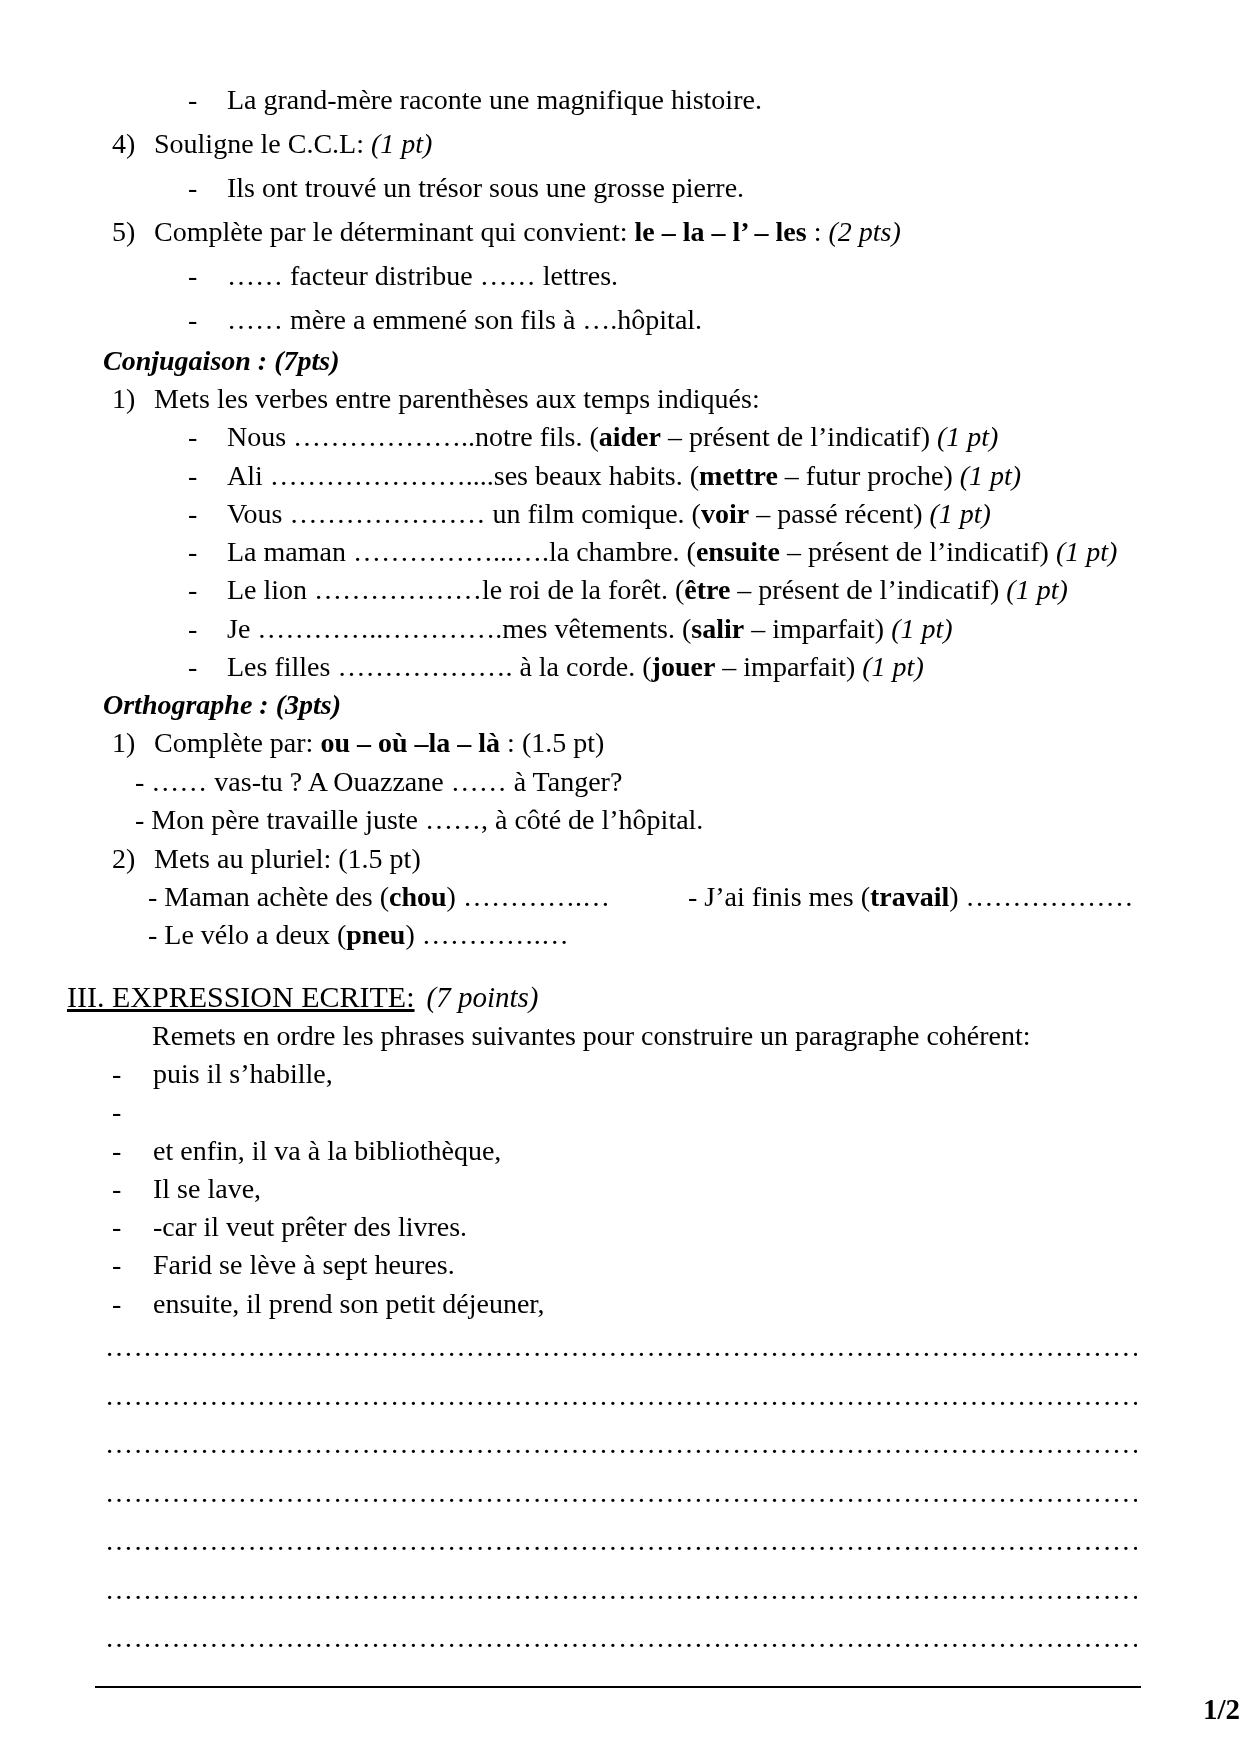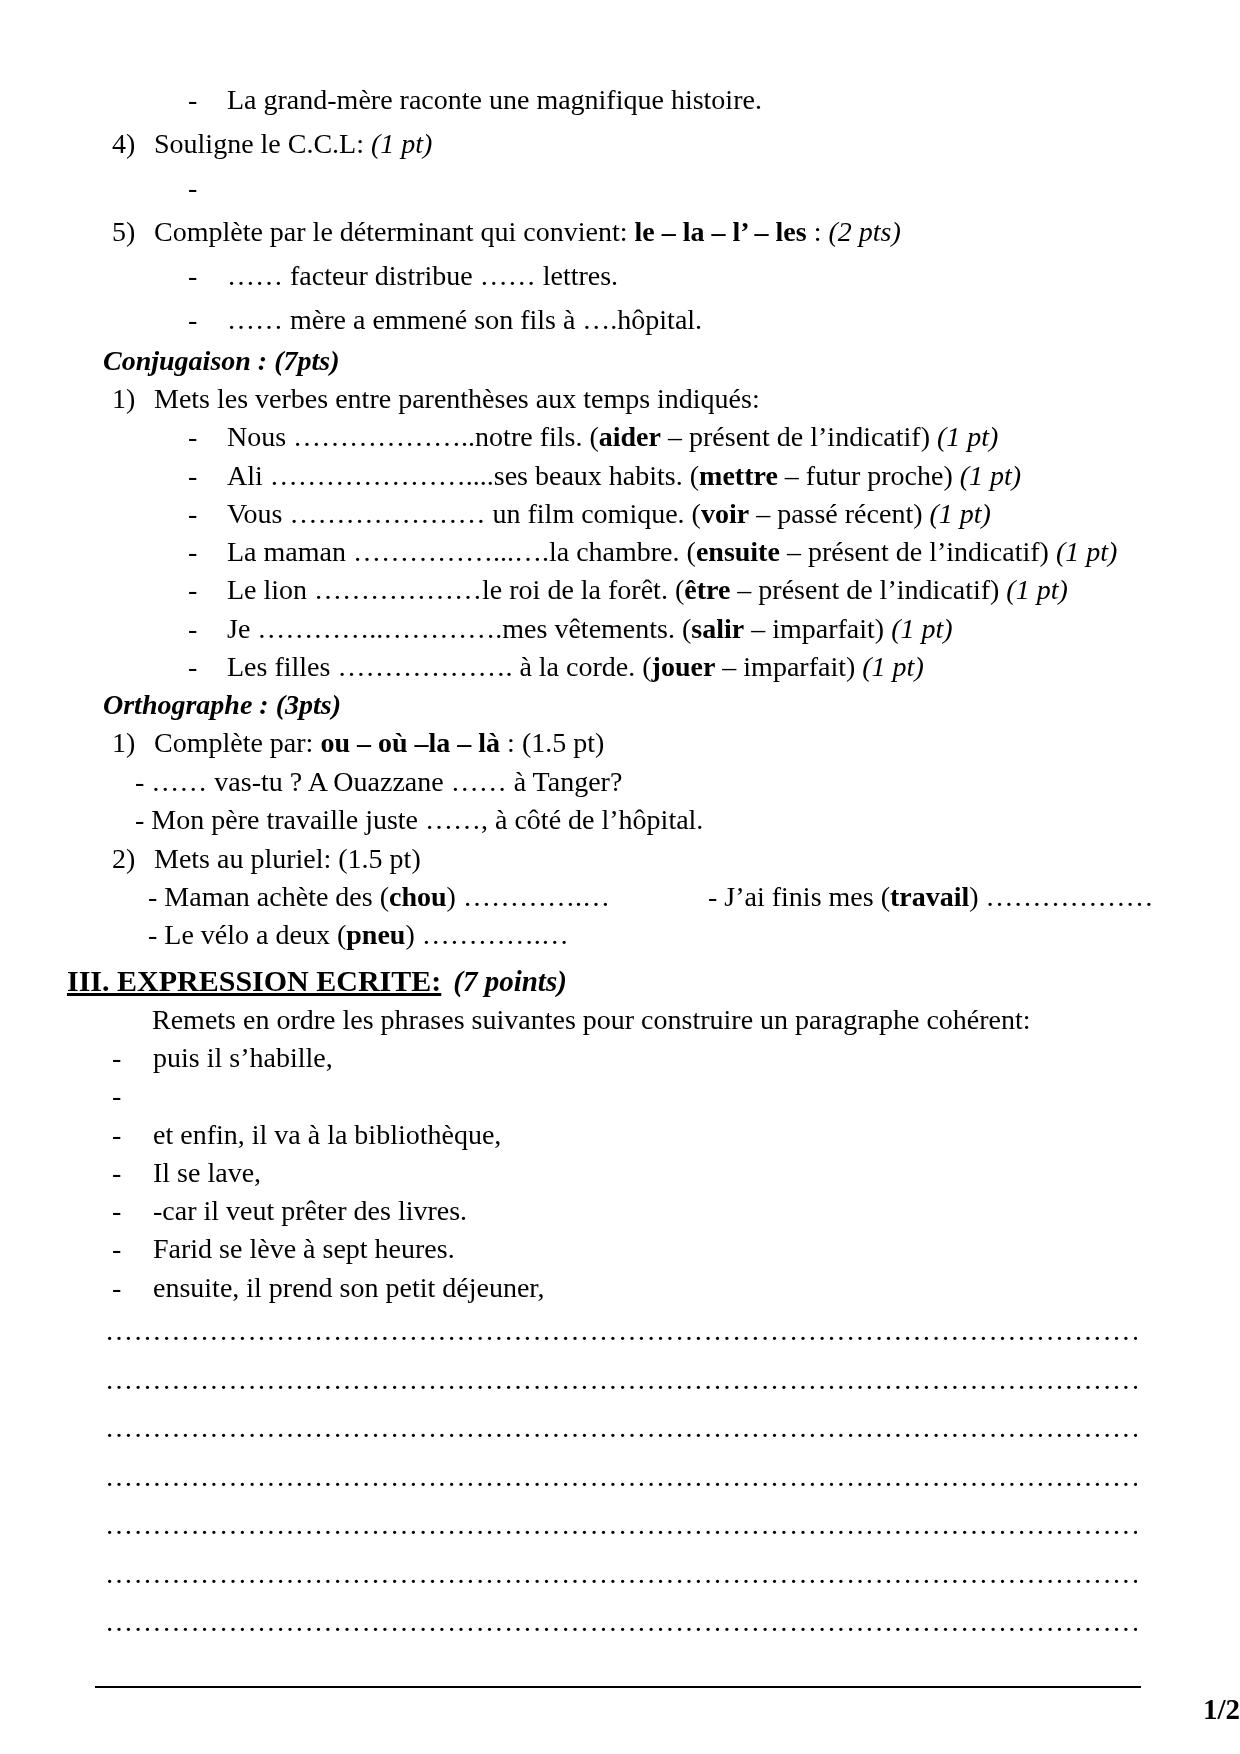--- a/index.html
+++ b/index.html
@@ -21,23 +21,23 @@
   .q{display:flex;margin-left:112px;}
   .q .num{width:42px;flex:none;}
   
   .h-sec{margin-left:103px;font-weight:bold;font-style:italic;line-height:38px;}
   .pts{font-style:italic;}
   b{font-weight:bold;}
   
   .ortho{margin-left:135px;line-height:38.5px;}
   
   .pluriel{position:relative;margin-left:148px;line-height:38.5px;}
-  .pluriel .right{position:absolute;left:560px;top:0;}
+  .pluriel .right{position:absolute;left:540px;top:0;}
   
-  .h3{margin-left:67px;margin-top:6px;line-height:40px;font-size:30px;font-weight:bold;}
+  .h3{margin-left:67px;margin-top:22px;line-height:40px;font-size:30px;font-weight:normal;}
   .h3 .u{text-decoration:underline;}
   .h3 .pts3{font-style:italic;margin-left:12px;font-size:29px;}
   .intro{margin-left:152px;line-height:38px;}
   .b2{display:flex;margin-left:112px;}
   .b2 .dash{width:41px;flex:none;}
   
   .wlines{margin-left:105px;}
   .wline{width:1032px;overflow:hidden;white-space:nowrap;line-height:48.5px;letter-spacing:0.5px;}
   
   .footer-rule{position:absolute;left:95px;width:1046px;top:1686px;border-top:2px solid #000;}
@@ -53,20 +53,21 @@
       <span class="dash">-</span>
       <span>La grand-mère raconte une magnifique histoire.</span>
     </div>
 
     <div class="row44 q">
       <span class="num">4)</span>
       <span><span>Souligne le C.C.L: </span><span class="pts">(1 pt)</span></span>
     </div>
     <div class="row44 b1">
       <span class="dash">-</span>
+      <span>Ils ont trouvé un trésor sous une grosse pierre.</span>
     </div>
 
     <div class="row44 q">
       <span class="num">5)</span>
       <span><span>Complète par le déterminant qui convient: </span><b>le – la – l’ – les</b><span> : </span><span class="pts">(2 pts)</span></span>
     </div>
     <div class="row44 b1">
       <span class="dash">-</span>
       <span>…… facteur distribue …… lettres.</span>
     </div>

